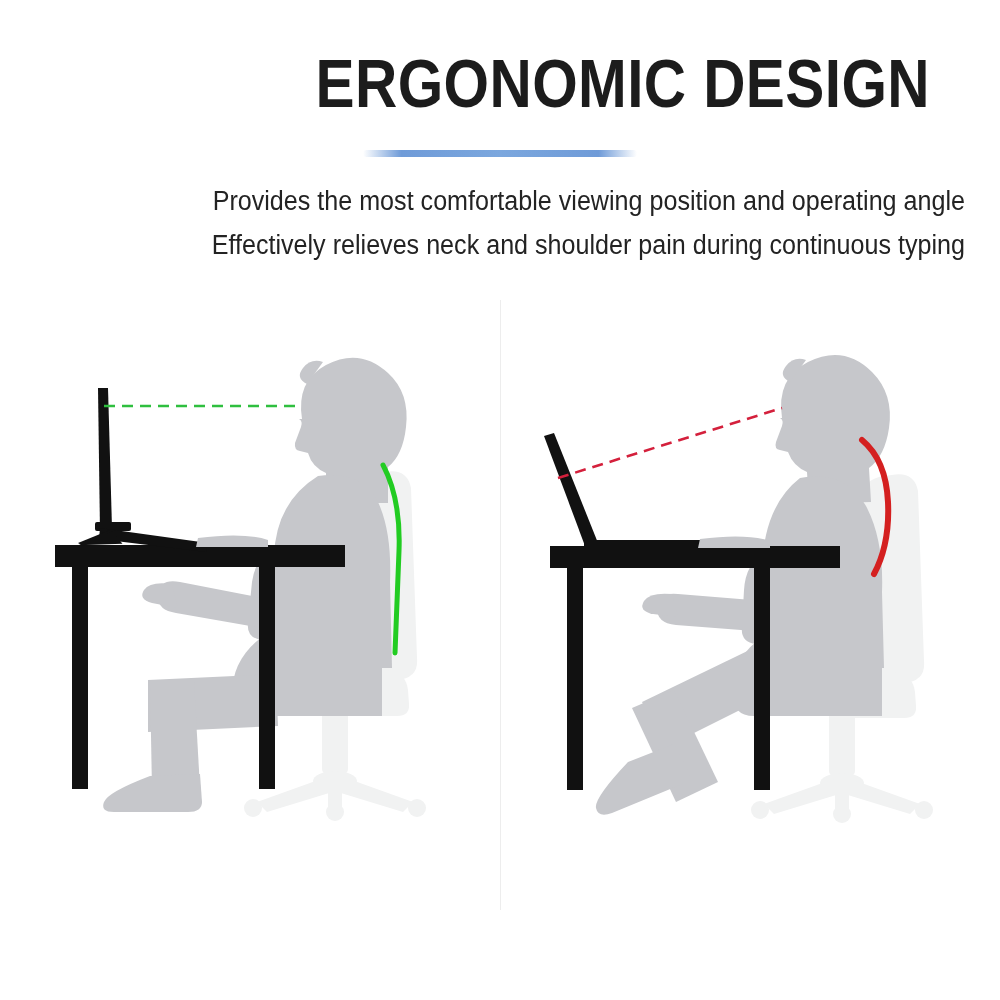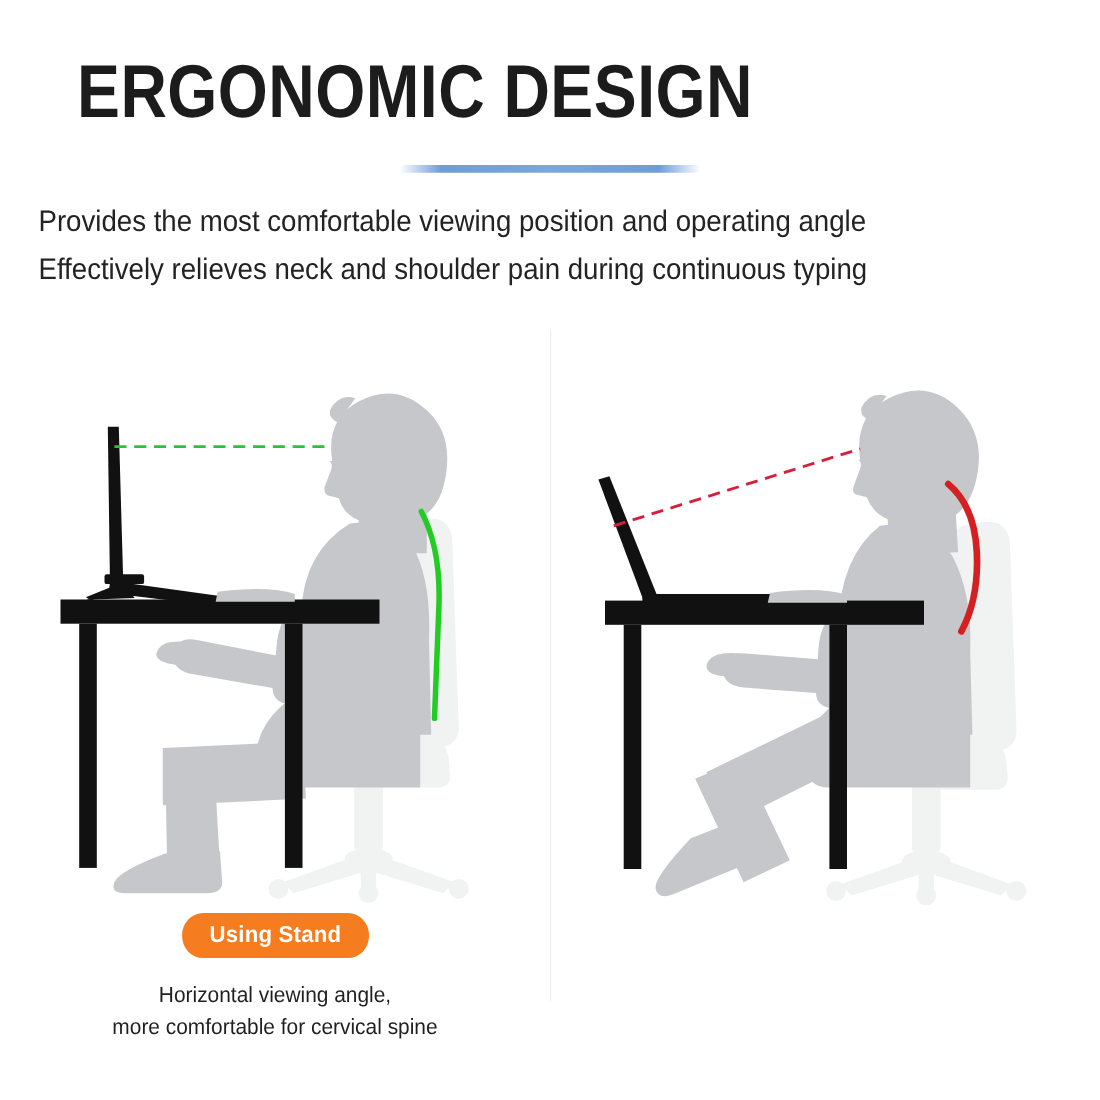--- a/index.html
+++ b/index.html
@@ -16,21 +16,21 @@
     position: relative;
   }
 
   
   .header {
     position: absolute;
     left: 0;
     top: 0;
     width: 1000px;
     height: 290px;
-    text-align: left;
+    text-align: right;
   }
   .title {
     position: absolute;
     left: 0;
     top: 48px;
     width: 1000px;
     font-family: "Liberation Sans Narrow", "Liberation Sans", sans-serif;
     font-size: 68px;
     font-weight: bold;
     letter-spacing: 0.5px;
@@ -253,27 +253,20 @@
         <path d="M112 231 L122 244 L78 244 z" fill="#111111" transform="rotate(-2 112 231)"></path>
         <path d="M110 230 l5 0 l-32 16 l-5 -3 z" fill="#111111"></path>
 
         <path d="M198 238 q46 -6 70 2 l0 7 l-72 0 z" fill="#c6c7cb"></path>
       </g>
 
       <line x1="104" y1="106" x2="302" y2="106" stroke="#2fbf3f" stroke-width="2.6" stroke-dasharray="11 7" stroke-linecap="butt"></line>
     </svg>
   </div>
 
-  <div class="caption-block">
-    <div class="badge badge-orange">Using Stand</div>
-    <div class="caption">
-      <span class="cap-line">Horizontal viewing angle,</span>
-      <span class="cap-line">more comfortable for cervical spine</span>
-    </div>
-  </div>
 </div>
 
 <div class="panel panel-right">
 
   <div class="scene">
     <svg width="500" height="520" viewBox="0 0 500 520" xmlns="http://www.w3.org/2000/svg">
 
       <g fill="#f1f2f2">
         <path d="M392 175 q22 -4 26 16 l6 170 q2 20 -20 22 l-14 1 q-20 1 -21 -18 l-5 -172 q-1 -17 28 -19 z"></path>
         <path d="M399 374 q14 2 16 18 l1 14 q1 12 -12 12 l-62 0 l0 -30 l57 0 z"></path>

